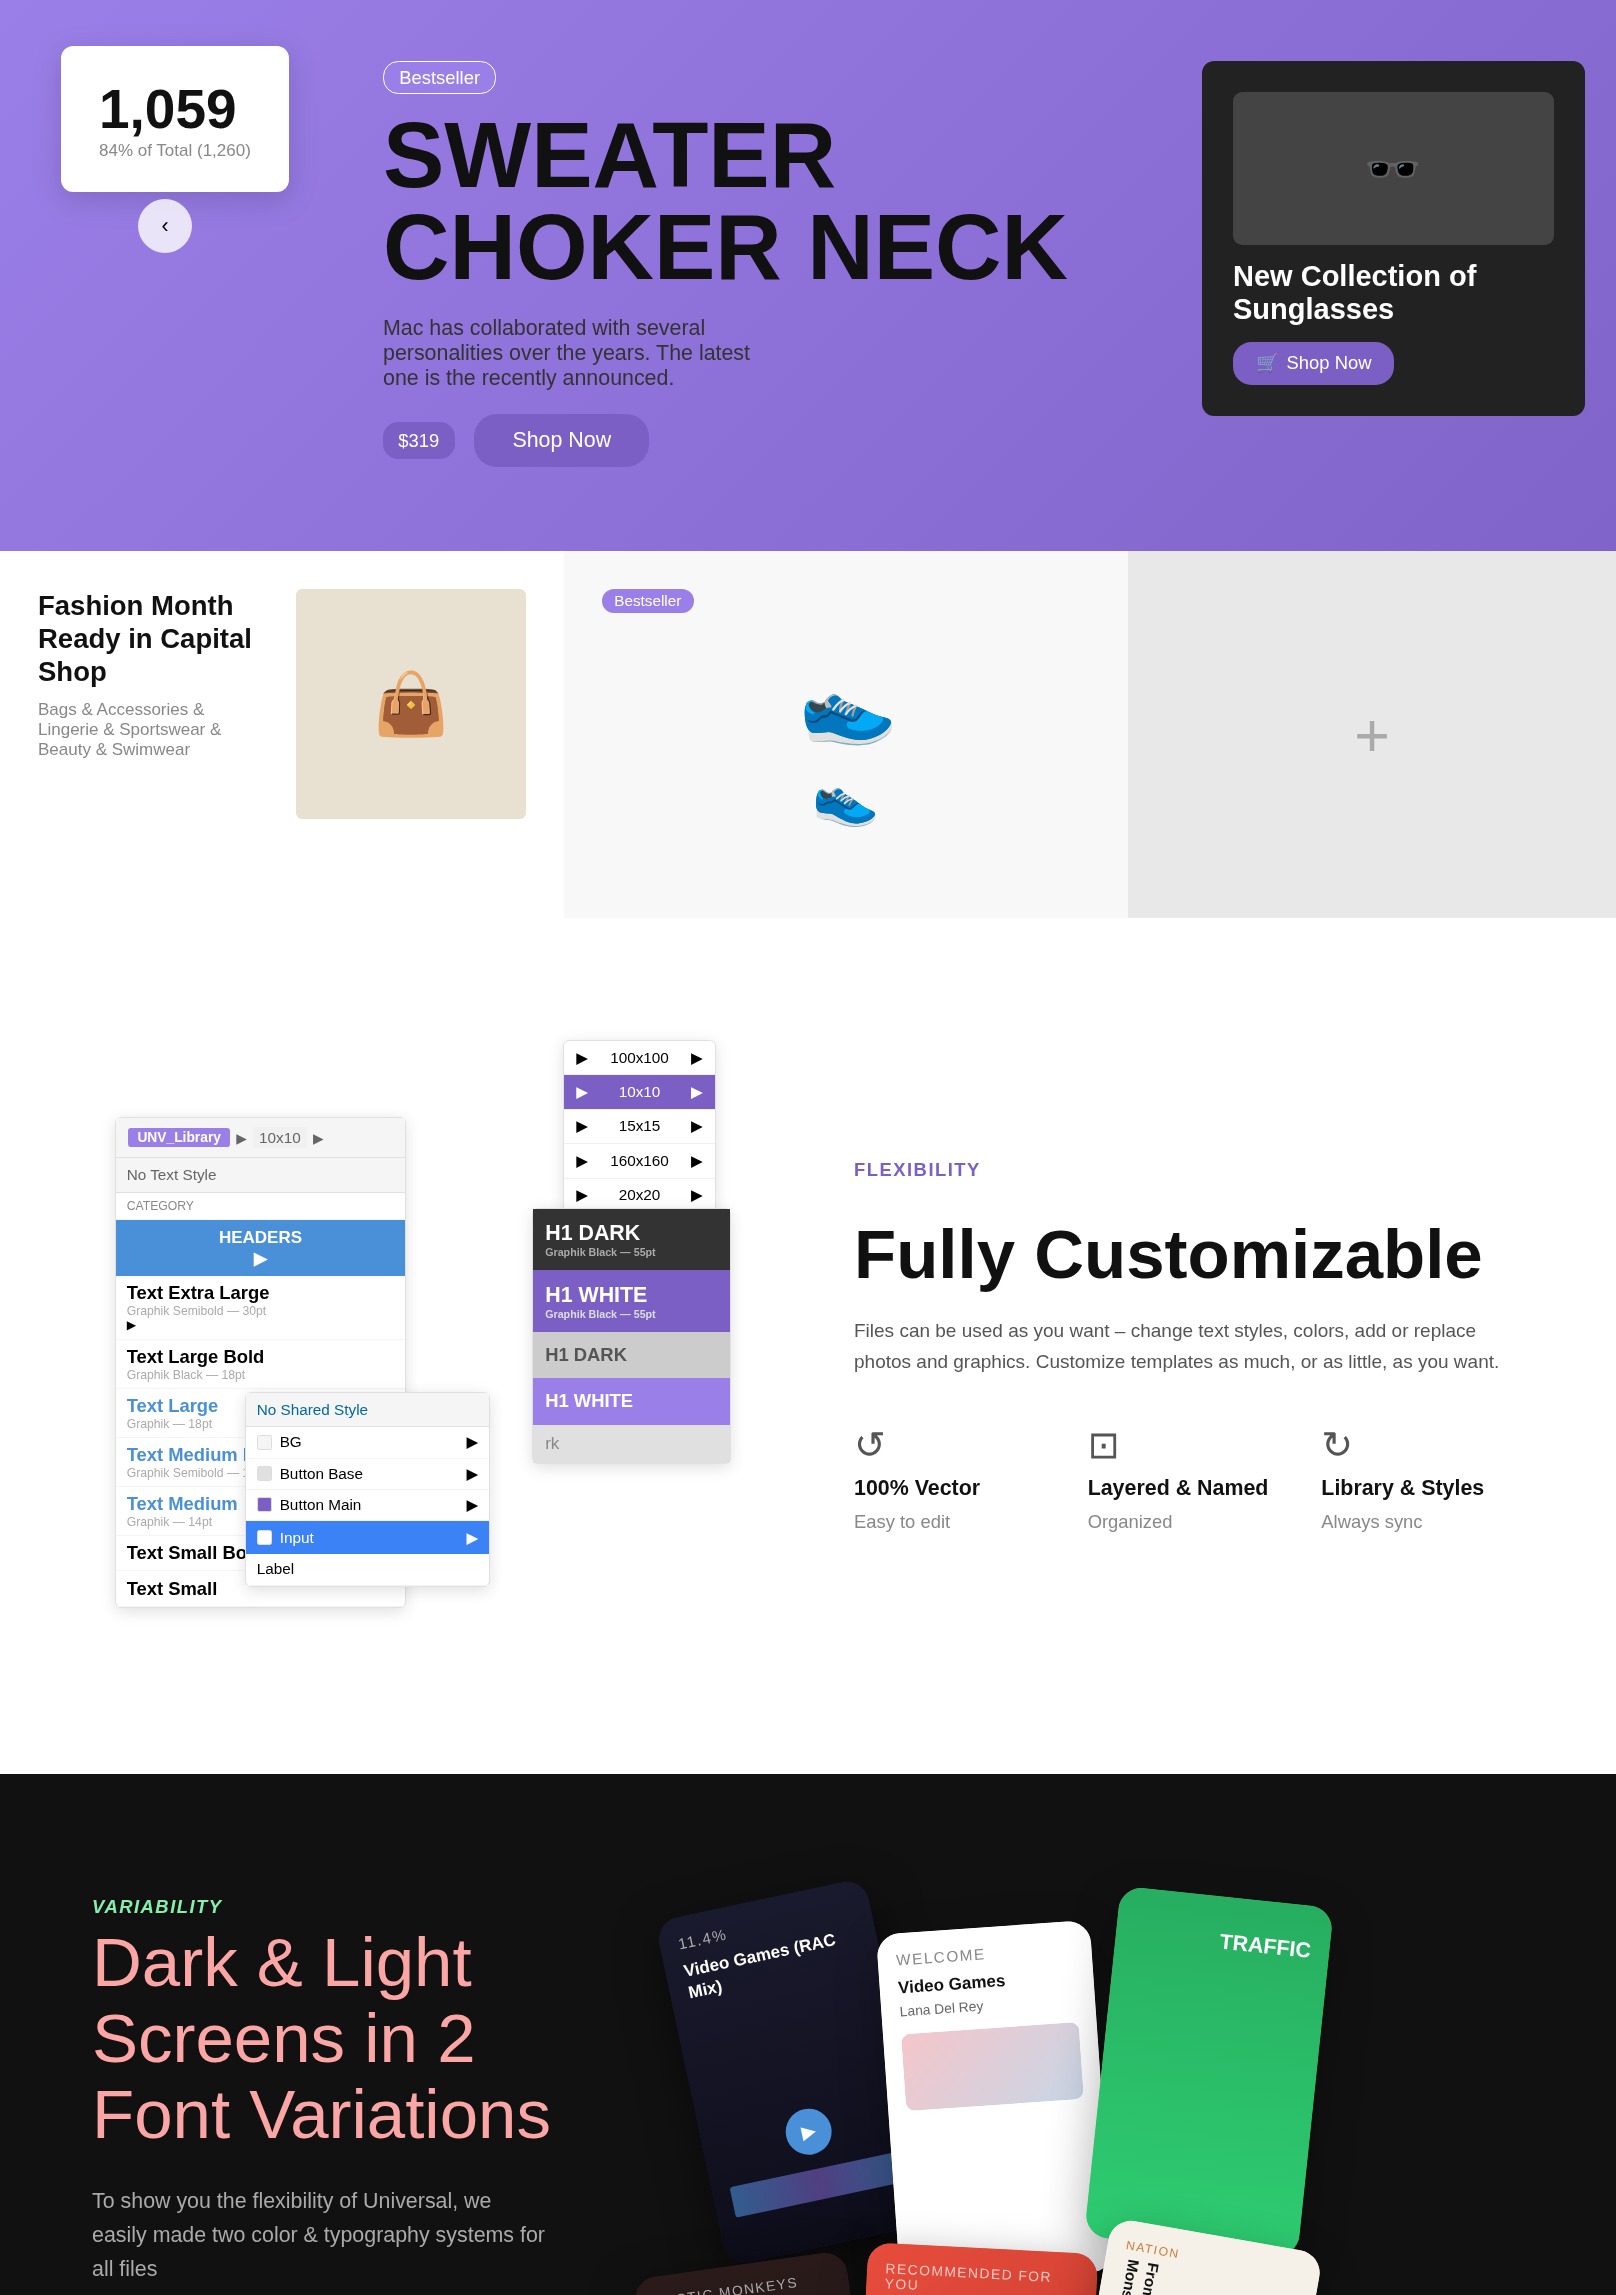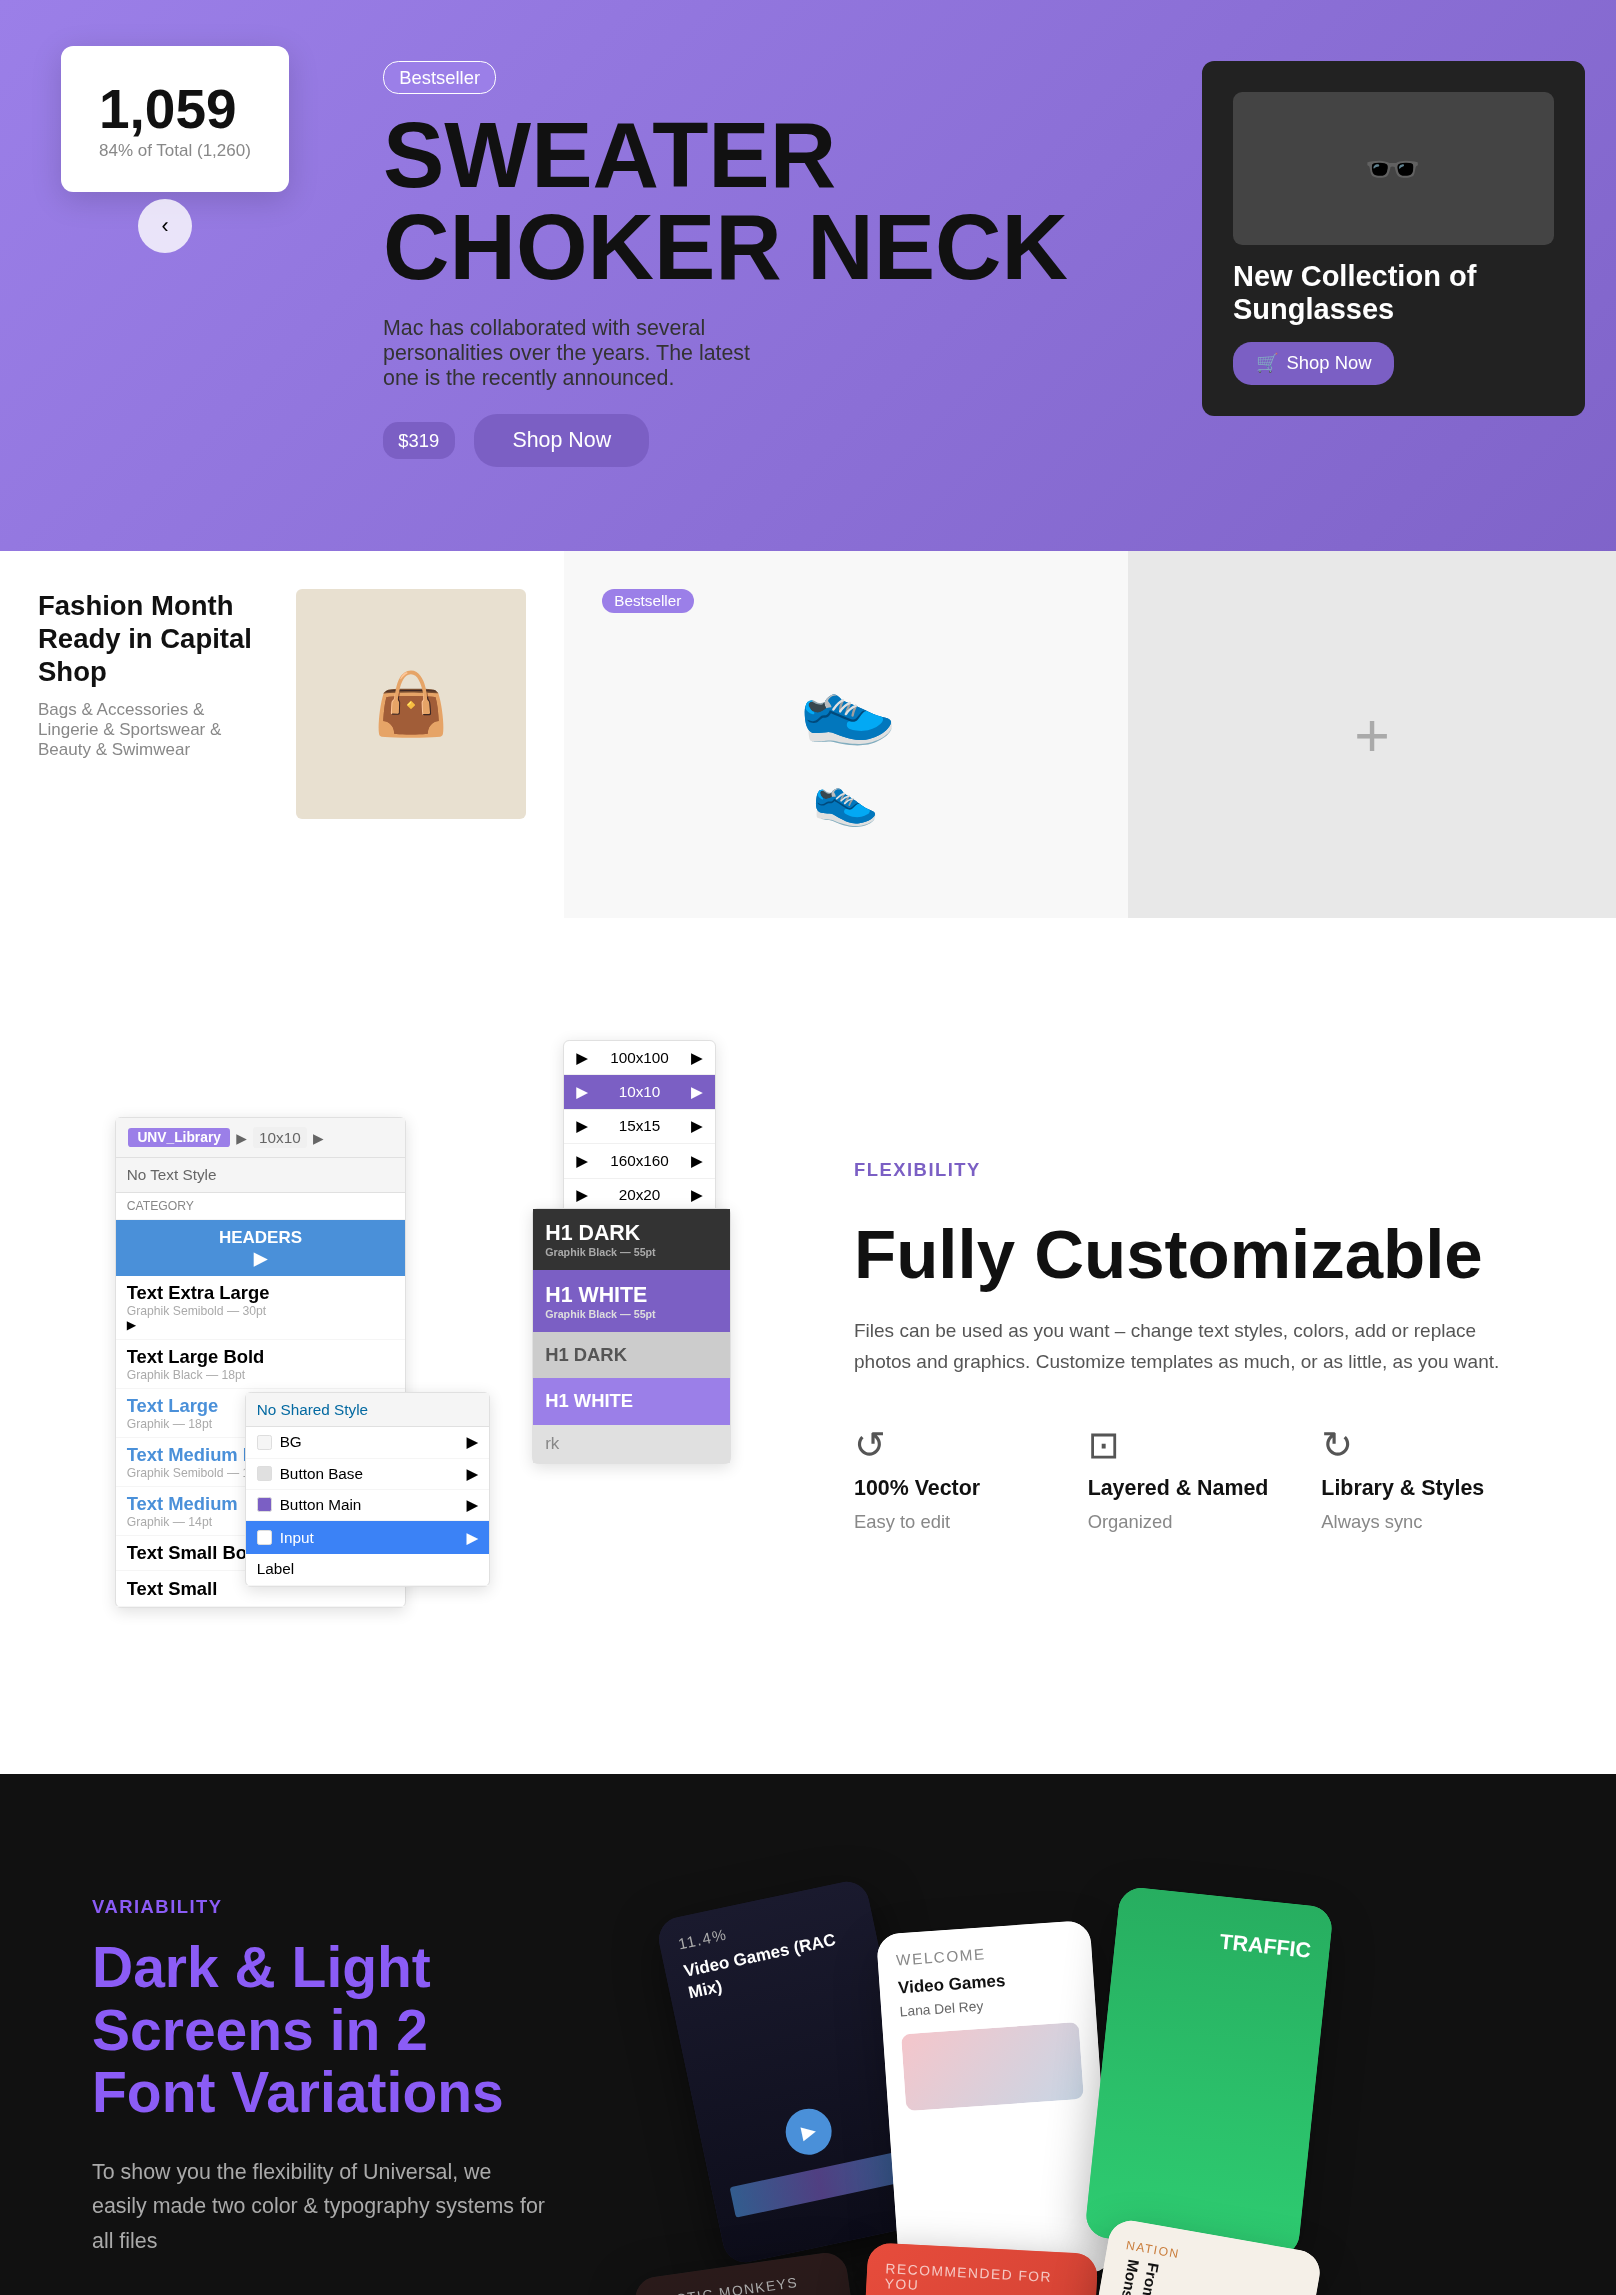--- a/index.html
+++ b/index.html
@@ -419,31 +419,32 @@
     }
     .var-left {
       flex: 0 0 459px;
       z-index: 10;
     }
     .var-right {
       flex: 1;
       position: relative;
     }
     .var-label {
-      color: #8b5cf6;
+      color: #86efac;
       font-size: 18.4px;
       font-weight: 600;
       letter-spacing: 1.5px;
       text-transform: uppercase;
-      margin-bottom: 18px;
+      margin-bottom: 7px;
+      font-style: italic;
     }
     .var-title {
-      font-size: 57px;
-      font-weight: 700;
-      color: #8b5cf6;
+      font-size: 69px;
+      font-weight: 400;
+      color: #fca5a5;
       line-height: 1.1;
       margin-bottom: 31px;
     }
     .var-desc {
       font-size: 21.4px;
       color: #aaa;
       line-height: 1.6;
       margin-bottom: 61px;
     }
     .play-btn {

